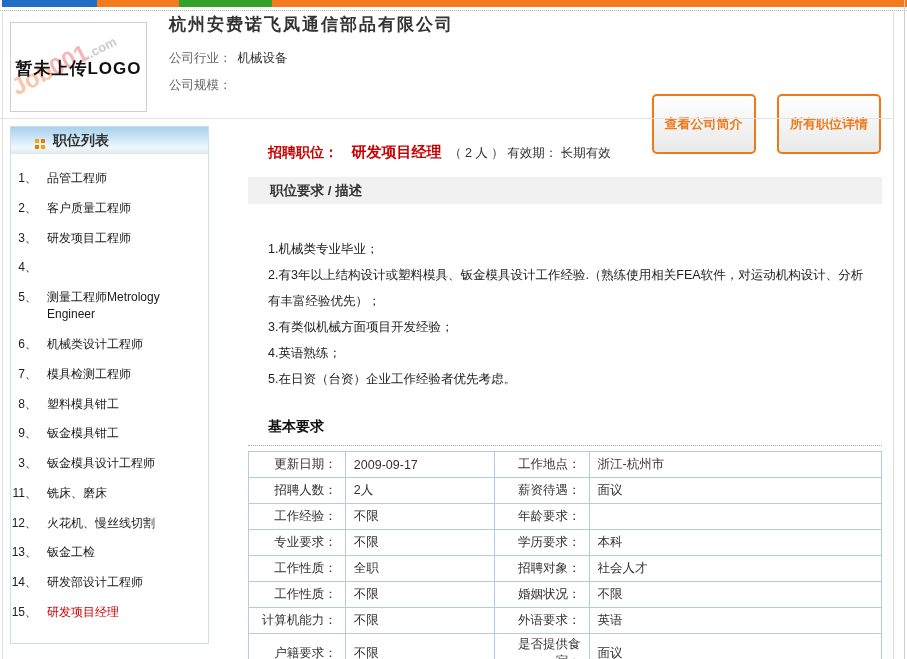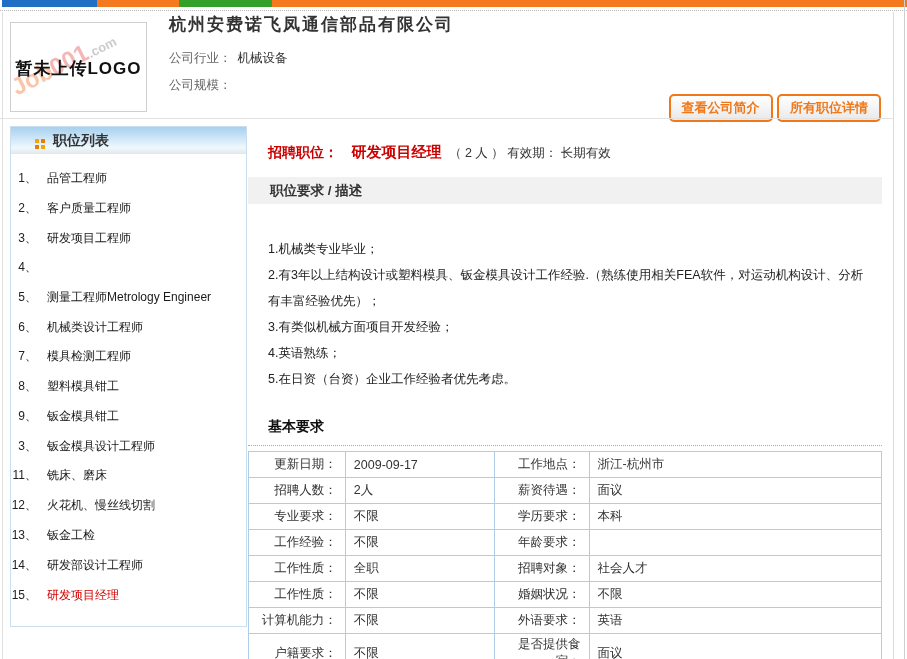--- a/index.html
+++ b/index.html
@@ -32,27 +32,27 @@
               font-size:17px; font-weight:bold; color:#111; letter-spacing:1px; }
 
   .company-block { position:absolute; left:169px; top:13px; }
   .company-name  { font-size:17px; font-weight:bold; color:#333; letter-spacing:2px; margin-bottom:9px; }
   .info-row   { font-size:12.5px; line-height:27px; color:#333; }
   .info-label { color:#666; margin-right:6px; }
 
   .header-btns { position:absolute; right:26px; top:94px; white-space:nowrap; }
   .btn-orange-text { display:inline-block; border:2px solid #F07819; border-radius:5px;
               background:linear-gradient(#FFFFFF,#E9E9E9); color:#F07819; font-weight:bold;
-              font-size:13px; padding:3px 11px; margin-left:0; cursor:pointer;
+              font-size:13px; padding:19px 11px; margin-left:17px; cursor:pointer;
               font-family:inherit; }
 
   .header-sep { position:absolute; top:118px; left:0; width:893px; height:1px; background:#E2E2E2; }
 
   
-  .sidebar { position:absolute; left:10px; top:126px; width:237px;
+  .sidebar { position:absolute; left:10px; top:126px; width:199px;
              border:1px solid #C9DFF0; background:#fff; }
   .sidebar-header { height:27px; line-height:27px; padding-left:24px;
              background:linear-gradient(#A6D0EE, #EFF8FE 80%, #E4E9EC);
              border-bottom:1px solid #D7E9F6; font-size:14px; font-weight:bold; color:#333; }
   .sq-icon { display:inline-block; width:4px; height:4px; background:#F5A400;
              box-shadow:6px 0 0 #E87E00, 0 6px 0 #E87E00, 6px 6px 0 #F5A400;
              margin-right:14px; position:relative; top:-2px; }
   .job-list { list-style:none; padding:10px 4px 16px 0; }
   .job-list li { display:flex; font-size:12px; color:#1A1A1A; padding:6.2px 0; cursor:pointer; }
   .job-list .num { width:36px; text-align:right; padding-right:10px; flex:none; color:#222; }
@@ -219,30 +219,30 @@
             <td class="lbl">工作地点：</td>
             <td class="val">浙江-杭州市</td>
           </tr>
           <tr>
             <td class="lbl">招聘人数：</td>
             <td class="val">2人</td>
             <td class="lbl">薪资待遇：</td>
             <td class="val">面议</td>
           </tr>
           <tr>
+            <td class="lbl">工作经验：</td>
+            <td class="val">不限</td>
+            <td class="lbl">年龄要求：</td>
+            <td class="val"></td>
+          </tr>
+          <tr>
             <td class="lbl">专业要求：</td>
             <td class="val">不限</td>
             <td class="lbl">学历要求：</td>
             <td class="val">本科</td>
-          </tr>
-          <tr>
-            <td class="lbl">工作经验：</td>
-            <td class="val">不限</td>
-            <td class="lbl">年龄要求：</td>
-            <td class="val"></td>
           </tr>
           <tr>
             <td class="lbl">工作性质：</td>
             <td class="val">全职</td>
             <td class="lbl">招聘对象：</td>
             <td class="val">社会人才</td>
           </tr>
           <tr>
             <td class="lbl">工作性质：</td>
             <td class="val">不限</td>

